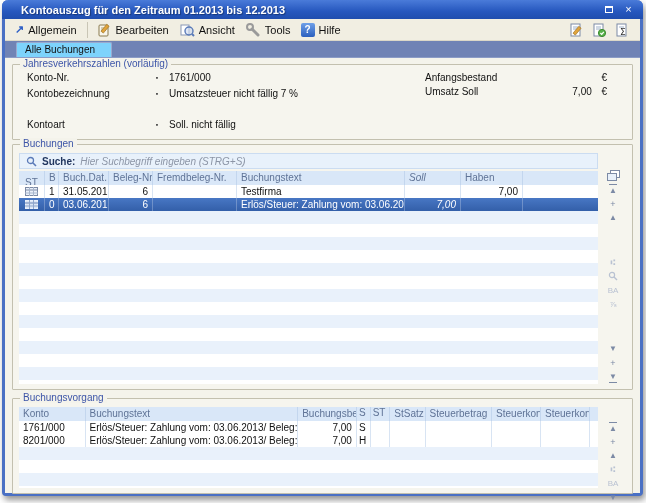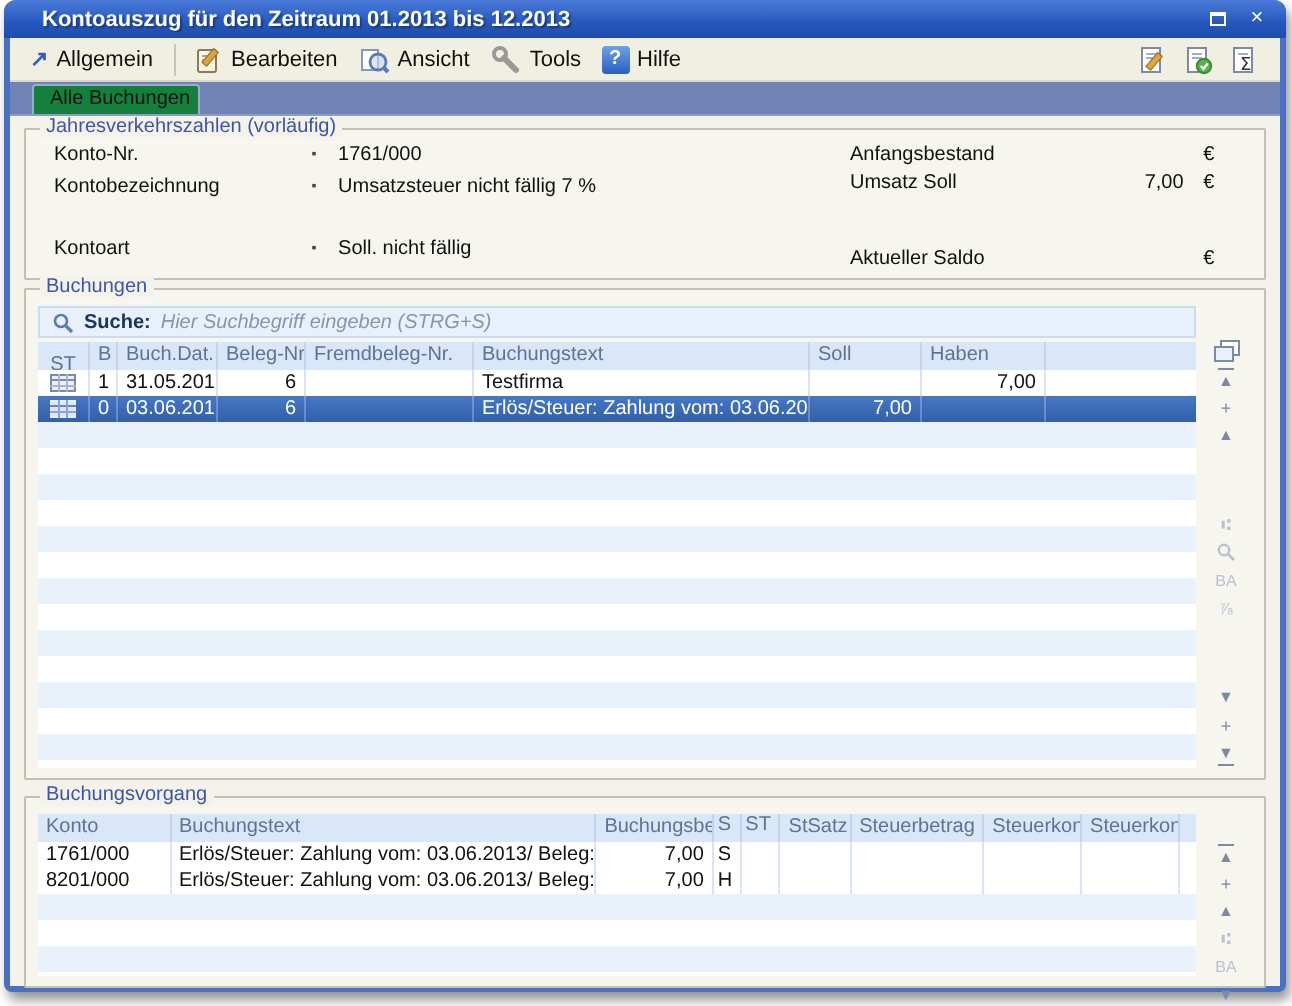--- a/index.html
+++ b/index.html
@@ -21,23 +21,23 @@
 
   .menubar { position:absolute; left:0; right:0; top:19px; height:22px; background:#F1EEE2;
     border-bottom:1px solid #DCD8C8; display:flex; align-items:center; padding:0 6px; font-size:11px; color:#111; }
   .menu-item { display:flex; align-items:center; gap:4px; padding:2px 6px 2px 4px; white-space:nowrap; }
   .menu-sep { width:1px; height:16px; background:#C9C5B5; margin:0 4px; }
   .menubar-right { margin-left:auto; display:flex; align-items:center; gap:7px; padding-right:4px; }
   .tool-ico { width:16px; height:16px; display:inline-block; }
 
   .tabstrip { position:absolute; left:0; right:0; top:41px; height:17px; background:#7083B5;
     border-bottom:1px solid #8C9CC6; }
-  .tab { position:absolute; left:11px; bottom:0; height:15px; background:#15803d;
+  .tab { position:absolute; left:11px; bottom:0; height:15px; background:#7dd3fc;
     border:1px solid #9AA9CE; border-bottom:none; border-radius:2px 2px 0 0;
-    font-size:10px; padding:1px 4px 0 8px; color:#111; }
+    font-size:10px; padding:1px 16px 0 8px; color:#111; }
 
   .content { position:absolute; left:0; right:0; top:58px; bottom:0; background:#F4F3EB; }
 
   
   .group { position:absolute; left:7px; right:7px; border:1px solid #C3C0AF; border-radius:1px; background:#F6F5EE; }
   .gcaption { position:absolute; top:-7px; left:7px; background:#F4F3EB; padding:0 3px;
     font-size:10px; color:#3D55A8; white-space:nowrap; }
 
   
   .fieldrow { position:absolute; font-size:10px; color:#111; white-space:nowrap; }
@@ -66,21 +66,21 @@
   .cell-flex { display:flex; }
   .filler { border-bottom:none; }
 
   
   .b-st{width:26px;display:flex;align-items:center;justify-content:center;}
   .b-b{width:14px;text-align:center;}
   .b-date{width:50px;}
   .b-beleg{width:44px;}
   .b-fremd{width:84px;}
   .b-text{width:168px;}
-  .b-soll{width:56px;}
+  .b-soll{width:56px;font-style:italic;}
   .b-haben{width:62px;}
   .b-rest{flex:1;border-right:none;}
 
   
   .t-konto{width:68px;}
   .t-text{width:218px;}
   .t-betrag{width:60px;}
   .t-s{width:14px;padding:0 2px;}
   .t-st{width:20px;padding:0 2px;}
   .t-satz{width:36px;}
@@ -208,25 +208,20 @@
         </div>
 
         <div class="fieldrow" style="left:412px; top:7px;">
           <span class="flabel" style="width:100px;">Anfangsbestand</span>
           <span class="fval-right"></span>
           <span class="cur">€</span>
         </div>
         <div class="fieldrow" style="left:412px; top:21px;">
           <span class="flabel" style="width:100px;">Umsatz Soll</span>
           <span class="fval-right">7,00</span>
-          <span class="cur">€</span>
-        </div>
-        <div class="fieldrow" style="left:412px; top:59px;">
-          <span class="flabel" style="width:100px;">Aktueller Saldo</span>
-          <span class="fval-right"></span>
           <span class="cur">€</span>
         </div>
       </div>
 
       <div class="group" style="top:86px; height:246px;">
         <div class="gcaption">Buchungen</div>
 
         <div class="searchrow">
           <span>
             <svg width="11" height="11">

